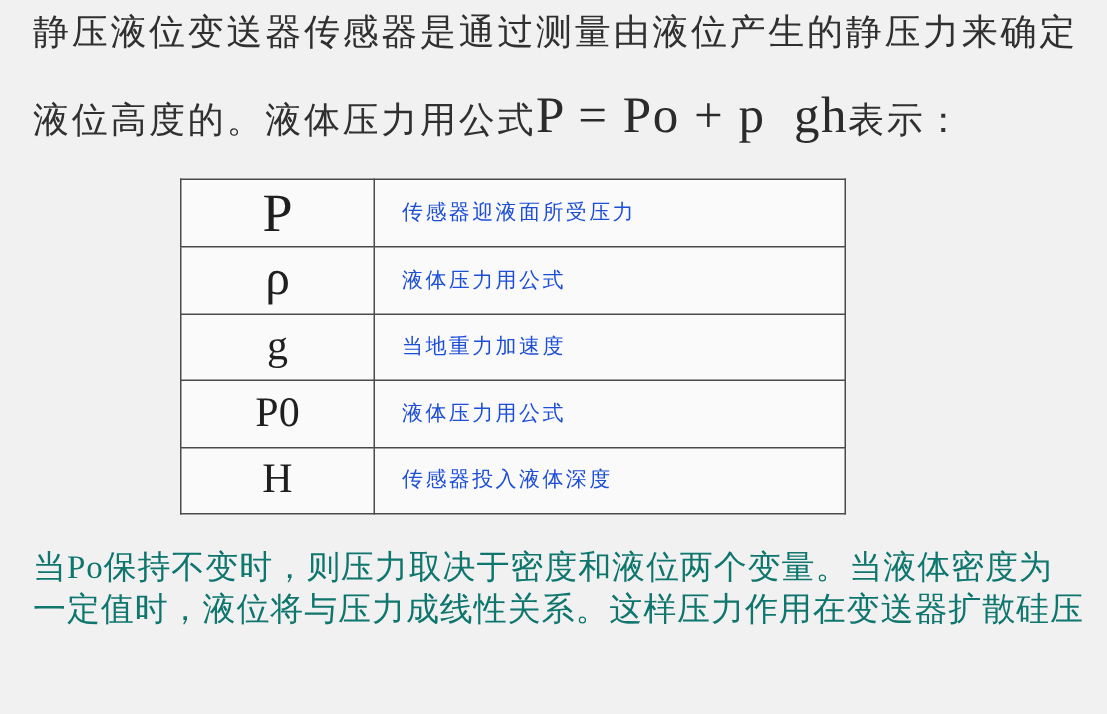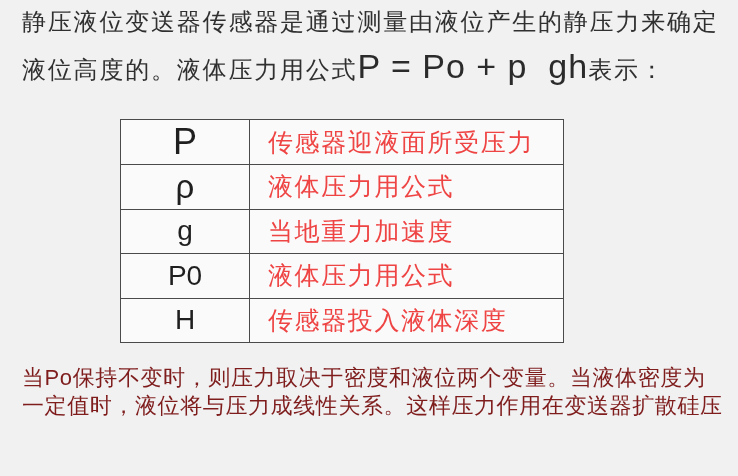--- a/index.html
+++ b/index.html
@@ -5,39 +5,39 @@
   html, body {
     margin: 0;
     padding: 0;
     background: #e8e8e8;
   }
   .page {
     position: relative;
     width: 738px;
     height: 476px;
     background: #f1f1f2;
-    font-family: Liberation Sans, sans-serif;
+    font-family: Liberation Serif, serif;
     color: #303030;
     overflow: hidden;
   }
   
   .intro {
     position: absolute;
     left: 22px;
     top: 4px;
     width: 702px;
   }
   .intro-line1 {
     font-size: 24px;
     letter-spacing: 1.8px;
     line-height: 36px;
     white-space: nowrap;
   }
   .intro-line2 {
-    margin-top: 4px;
+    margin-top: 16px;
     font-size: 24px;
     letter-spacing: 1.8px;
     line-height: 44px;
     white-space: nowrap;
   }
   .formula {
     font-size: 34px;
     letter-spacing: 1px;
     white-space: pre;
     color: #2b2b2b;
@@ -59,35 +59,35 @@
   }
   .sym-table td.sym {
     width: 126px;
     text-align: center;
     font-size: 28px;
     color: #1f1f1f;
   }
   .sym-table tr:nth-child(1) td.sym { font-size: 36px; }
   .sym-table tr:nth-child(2) td.sym { font-size: 33px; }
   .sym-table td.desc {
-    font-size: 25px;
+    font-size: 14px;
     letter-spacing: 1.6px;
     padding-left: 18px;
-    color: #ef4444;
+    color: #1d4ed8;
   }
   
   .footer {
     position: absolute;
     left: 22px;
     top: 364px;
     width: 706px;
     font-size: 22px;
     line-height: 27.5px;
     letter-spacing: 0.6px;
-    color: #7f1d1d;
+    color: #0f766e;
   }
   .footer div {
     white-space: nowrap;
   }
 </style>
 </head>
 <body>
 
 <div class="page">
 

